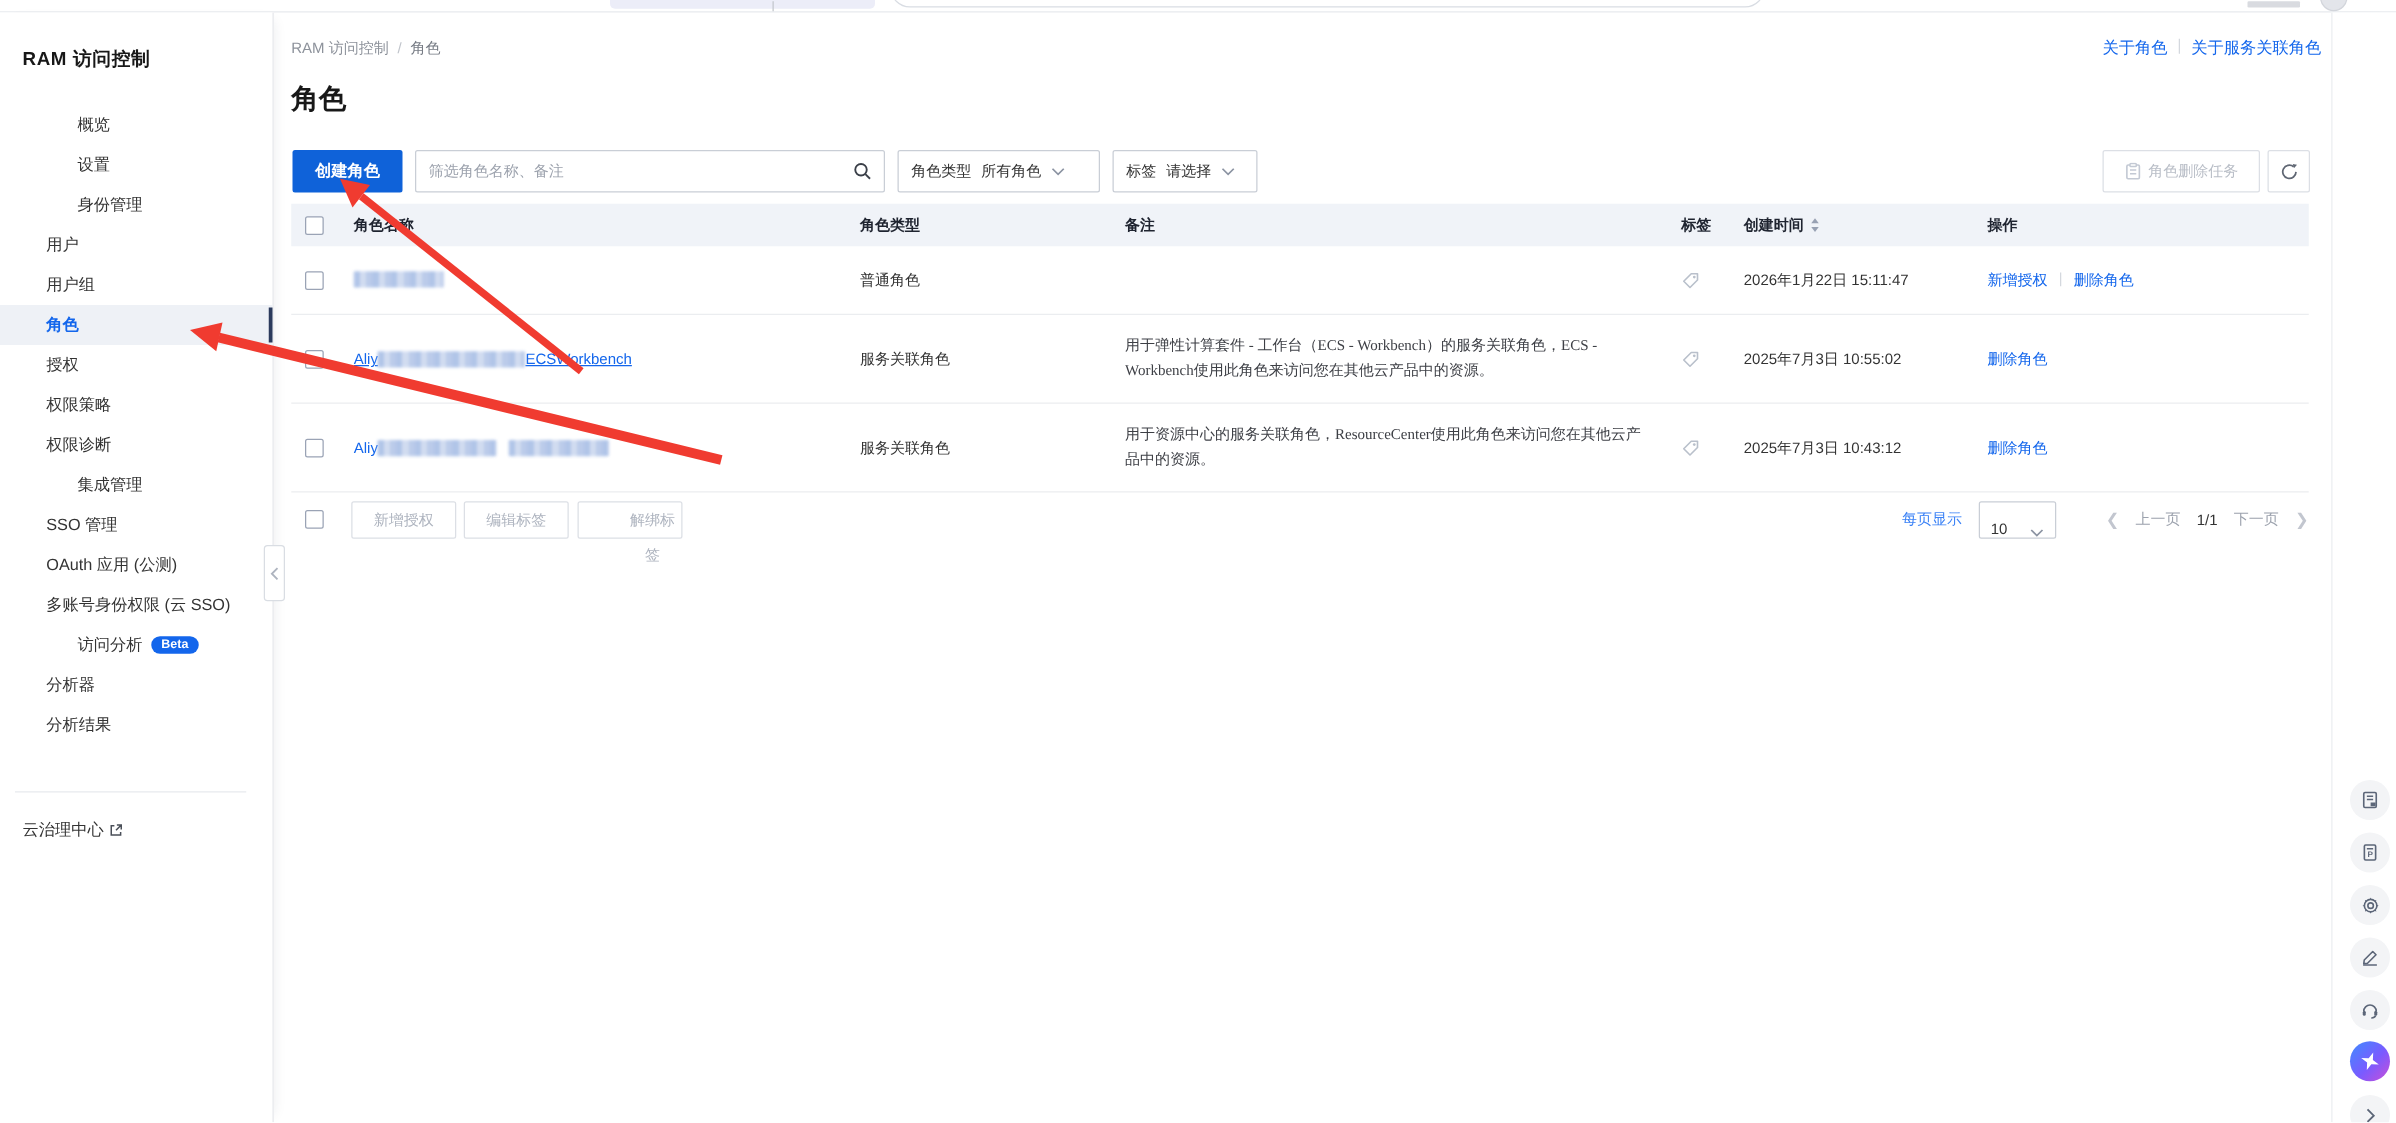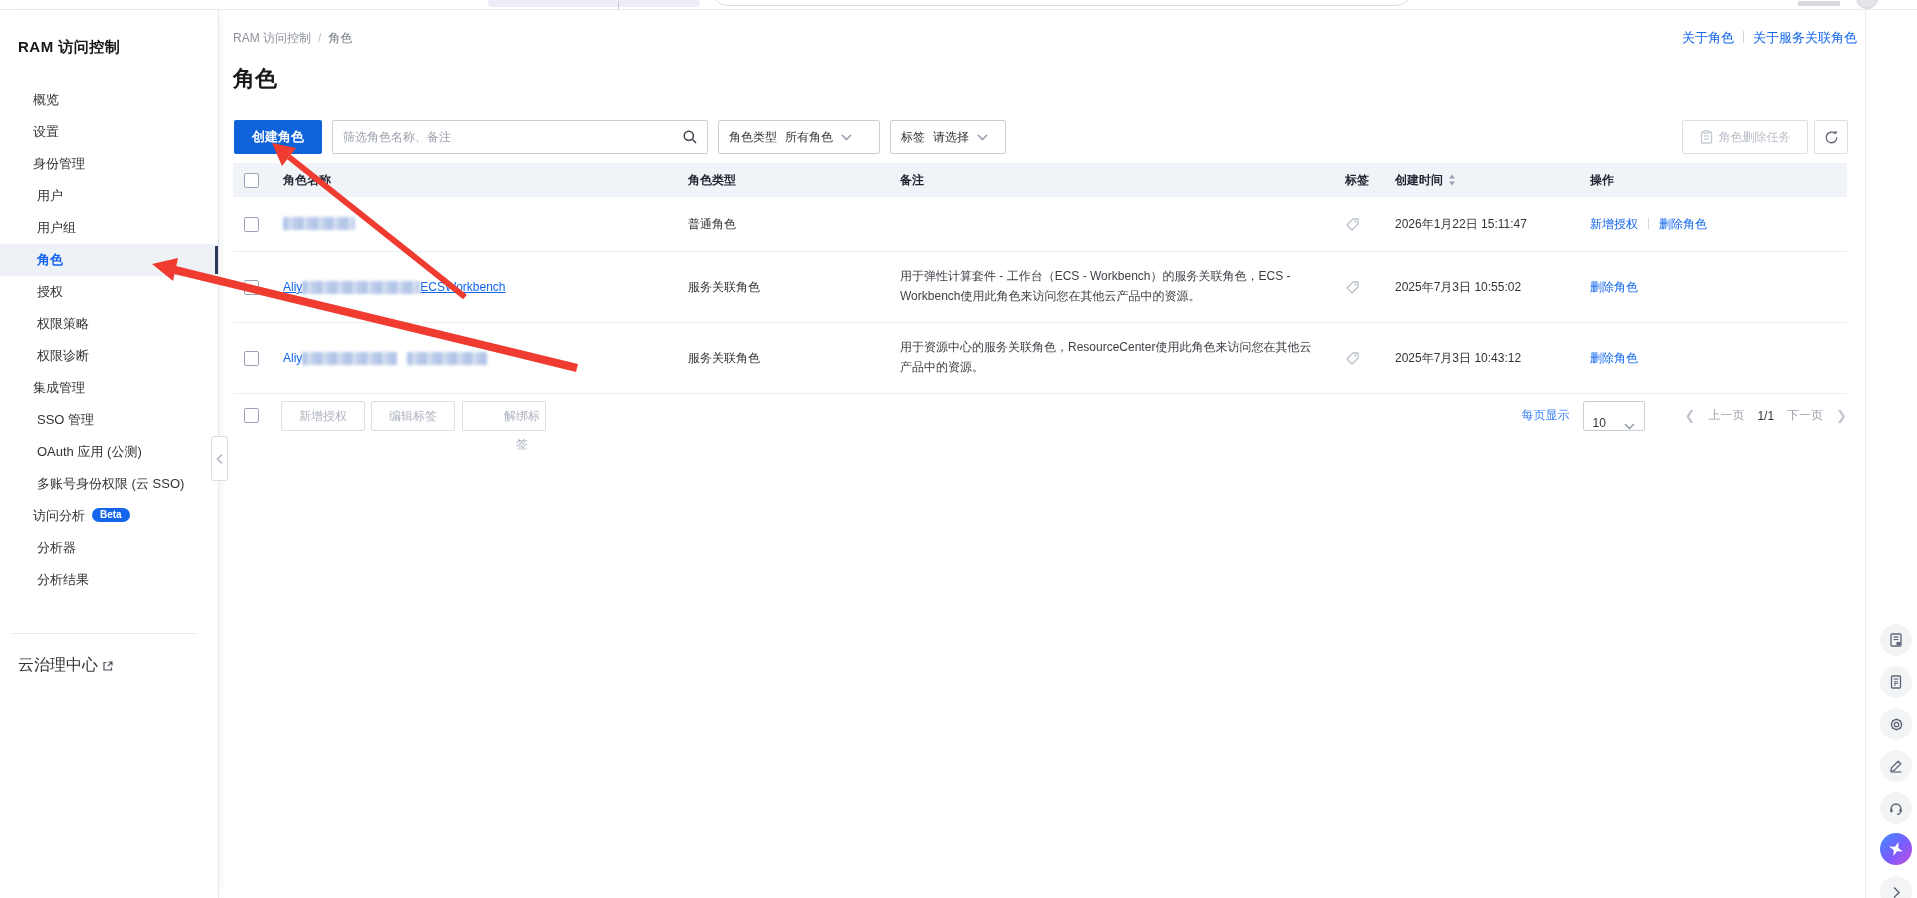--- a/index.html
+++ b/index.html
@@ -13,27 +13,27 @@
   .topbar .tick { position:absolute; left:618px; top:1px; width:1px; height:8px; background:#c2c6cc; }
   .topbar .searchpill { position:absolute; left:712px; top:-26px; width:700px; height:32px; border:1px solid #d9dde3; border-radius:16px; background:#fff; }
   .topbar .txtstub { position:absolute; left:1798px; top:1px; width:42px; height:5px; background:#b9bdc6; opacity:.55; border-radius:1px; }
   .topbar .avatar { position:absolute; left:1856px; top:-13px; width:22px; height:22px; border-radius:50%; background:#e3e5ea; border:1px solid #d2d5db; }
 
   
   .sidebar { position:absolute; left:0; top:10px; width:219px; height:888px; background:#fff; border-right:1px solid #e6e8ec; box-shadow:6px 0 10px -7px rgba(31,42,68,.10); z-index:6; }
   .sb-title { position:absolute; left:18px; top:28px; font-size:15px; font-weight:bold; color:#181818; letter-spacing:.5px; }
   .sb-nav { position:absolute; left:0; top:74px; width:100%; list-style:none; }
   .sb-item { height:32px; line-height:32px; font-size:13px; color:#333; cursor:pointer; position:relative; white-space:nowrap; }
-  .sb-item.l1 { padding-left:33px; }
+  .sb-item.l1 { padding-left:18px;margin-left:44px; }
   .sb-item.l2 { padding-left:37px; }
   .sb-item.active { background:#eef1f6; color:#1366ec; font-weight:bold; }
   .sb-item.active::after { content:""; position:absolute; right:0; top:2px; bottom:2px; width:3px; background:#2b3a5c; }
   .badge-beta { display:inline-block; margin-left:7px; background:#1366ec; color:#fff; font-size:10px; font-weight:bold; line-height:14px; padding:0 8px; border-radius:8px; vertical-align:2px; }
   .sb-divider { position:absolute; left:12px; top:623px; width:185px; height:1px; background:#e8eaee; }
-  .sb-footer { position:absolute; left:18px; top:645px; font-size:16px; color:#333; cursor:pointer; display:flex; align-items:center; gap:4px; }
+  .sb-footer { position:absolute; left:18px; top:645px; font-size:13px; color:#333; cursor:pointer; display:flex; align-items:center; gap:4px; }
   .collapse-handle { position:absolute; left:211px; top:436px; width:17px; height:45px; background:#fff; border:1px solid #d9dde3; border-radius:3px; z-index:7; display:flex; align-items:center; justify-content:center; color:#aeb4bf; cursor:pointer; }
 
   
   .breadcrumb { position:absolute; left:233px; top:30px; font-size:12px; color:#8d929b; z-index:2; }
   .breadcrumb .sep { margin:0 7px; color:#c0c4cb; }
   .breadcrumb .cur { color:#767b84; }
   .help-links { position:absolute; top:29px; left:1682px; width:165px; font-size:13px; color:#1366ec; text-align:right; white-space:nowrap; z-index:2; }
   .help-links a { color:#1366ec; text-decoration:none; cursor:pointer; }
   .help-links .vsep { display:inline-block; width:1px; height:12px; background:#d4d8de; margin:0 9px; vertical-align:-1px; }
   .page-title { position:absolute; left:233px; top:64px; font-size:22px; font-weight:bold; color:#181818; z-index:2; }
@@ -61,21 +61,21 @@
   .cell { padding-right:12px; }
   .cell.cb { display:flex; justify-content:flex-start; padding-left:11px; }
   .checkbox { width:15px; height:15px; border:1px solid #9aa3b5; border-radius:2px; background:#fff; cursor:pointer; }
   .tr1 { height:55px; border-bottom:1px solid #ebedf0; }
   .tr2 { height:71px; border-bottom:1px solid #ebedf0; }
   .sorticon { display:inline-flex; flex-direction:column; margin-left:5px; vertical-align:-2px; }
   .rolelink { color:#1366ec; text-decoration:none; cursor:pointer; display:inline-flex; align-items:center; }
   .rolelink.u { text-decoration:underline; }
   .censor { display:inline-block; height:13px; border-radius:1px; background:repeating-linear-gradient(90deg,#a9bfe6 0 5px,#cdd9ef 5px 10px,#b4c6e8 10px 15px); filter:blur(1.4px); opacity:.9; vertical-align:-2px; }
   .cw72{width:72px;} .cw118{width:118px;} .cw95{width:95px;} .cw80{width:80px; margin-left:10px;}
-  .remark { line-height:1.65; color:#3d3f45; padding-right:26px; }
+  .remark { line-height:1.65; color:#3d3f45; padding-right:26px;font-family:Liberation Serif, serif; }
   .ops a { color:#1366ec; text-decoration:none; cursor:pointer; }
   .op-sep { display:inline-block; width:1px; height:11px; background:#d4d8de; margin:0 10px; vertical-align:-1px; }
 
   
   .tfoot { position:relative; height:43px; }
   .tfoot .checkbox { position:absolute; left:11px; top:14px; }
   .fbtn { position:absolute; top:7px; width:84px; height:30px; background:#fff; border:1px solid #dcdfe5; border-radius:2px; color:#aeb4bf; font-size:12px; text-align:center; line-height:28px; cursor:default; }
   .fb1{left:48px;} .fb2{left:138px;} .fb3{left:229px;padding-left:36px;}
   .pager { position:absolute; right:0; top:0; height:43px; display:flex; align-items:center; gap:13px; font-size:12px; color:#9ca2ad; }
   .pager .pslabel { color:#3b82f6; }

